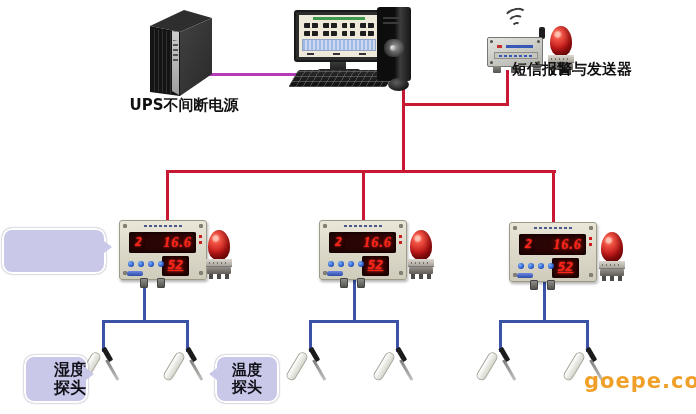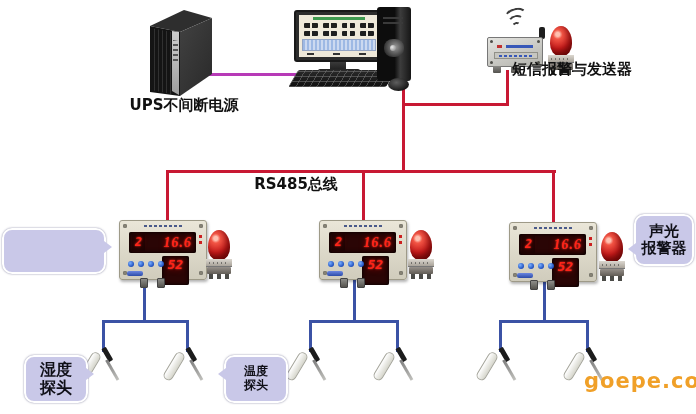--- a/index.html
+++ b/index.html
@@ -86,23 +86,23 @@
                 background:repeating-linear-gradient(90deg,#4a5a8a 0 3px,transparent 3px 5px); }
   .disp { position:absolute; left:9px; top:11px; width:67px; height:21px;
           background:#2a0505; border-radius:2px; box-shadow:inset 0 0 5px #000; }
   .digit { font-family:"DejaVu Sans Mono", monospace; font-weight:bold; font-style:italic;
            color:#ff2318; text-shadow:0 0 2px rgba(255,70,50,.95), 0 0 6px rgba(255,0,0,.55); }
   .ch-box { position:absolute; left:3px; top:2px; width:13px; height:17px; background:#1b0303;
             border-radius:1px; font-size:12px; line-height:17px; text-align:center; }
   .t-val { position:absolute; left:18px; top:1px; width:45px; height:19px;
            font-size:14px; line-height:19px; text-align:right; letter-spacing:1px;font-family:Liberation Serif, serif; }
   .ind { position:absolute; width:3px; height:3px; background:#cc2020; }
-  .h-disp { position:absolute; left:42px; top:35px; width:27px; height:29px;
+  .h-disp { position:absolute; left:42px; top:35px; width:27px; height:20px;
             background:#2a0505; border-radius:2px; box-shadow:inset 0 0 4px #000;
-            font-size:13px; line-height:17px; text-align:center; }
+            font-size:13px; line-height:17px; text-align:center;text-decoration:underline; }
   .btn { position:absolute; top:40px; width:6px; height:6px; border-radius:50%;
          background:radial-gradient(circle at 35% 35%, #7ab0ff, #1f4fc0 70%, #12307a); }
   .chip { position:absolute; left:7px; top:50px; width:16px; height:5px; border-radius:2px;
           background:linear-gradient(#6a86e0,#2c4ba8); }
   .conn { position:absolute; top:57px; width:8px; height:10px; border-radius:1px;
           background:linear-gradient(#8e8e8a,#55534e); border:1px solid #444; }
 
   
   .probe { position:absolute; width:40px; height:48px; }
   .p-cable { position:absolute; left:13px; top:-1px; width:5px; height:15px; background:#1c1c1c;
@@ -207,21 +207,20 @@
   <div class="beacon" style="left:547px;top:26px;">
     <div class="b-dome"></div>
     <div class="b-band"></div>
     <div class="b-base"></div>
     <div class="b-foot" style="left:4px;"></div>
     <div class="b-foot" style="left:12px;"></div>
     <div class="b-foot" style="left:20px;"></div>
   </div>
   <div class="lbl" style="left:497px;top:60px;width:150px;font-size:15px;">短信报警与发送器</div>
 
-  <div class="lbl" style="left:240px;top:175px;width:112px;font-size:15px;">RS485总线</div>
 
   <div class="panel" style="left:119px;top:220px;">
     <div class="p-screw" style="left:3px;top:3px;"></div>
     <div class="p-screw" style="right:3px;top:3px;"></div>
     <div class="p-screw" style="left:3px;bottom:4px;"></div>
     <div class="p-screw" style="right:3px;bottom:4px;"></div>
     <div class="model-line"></div>
     <div class="disp">
       <div class="ch-box digit">2</div>
       <div class="t-val digit">16.6</div>
@@ -334,33 +333,28 @@
   <div class="probe" style="left:572px;top:349px;">
     <div class="p-cable"></div>
       <div class="p-needle"></div>
       <div class="p-body"></div>
   </div>
 
   <div class="bubble" style="left:2px;top:228px;width:104px;height:46px;font-size:16px;">
     <div class="tail" style="right:-17px;top:8px;border-left:12px solid #c9c8e8;"></div>
   </div>
 
-  <div class="bubble" style="left:634px;top:214px;width:60px;height:52px;font-size:15px;">
-    <div>声光</div>
-    <div>报警器</div>
-    <div class="tail" style="left:-17px;bottom:6px;border-right:12px solid #c9c8e8;"></div>
-  </div>
-
-  <div class="bubble" style="left:24px;top:355px;width:64px;height:48px;font-size:16px;">
+
+  <div class="bubble" style="left:24px;top:355px;width:64px;height:48px;font-size:16px;text-align:right;">
     <div>湿度</div>
     <div>探头</div>
     <div class="tail" style="right:-17px;top:8px;border-left:12px solid #c9c8e8;"></div>
   </div>
 
-  <div class="bubble" style="left:224px;top:355px;width:64px;height:48px;font-size:12px;">
+  <div class="bubble" style="left:215px;top:355px;width:64px;height:48px;font-size:15px;">
     <div>温度</div>
     <div>探头</div>
     <div class="tail" style="left:-17px;top:8px;border-right:12px solid #c9c8e8;"></div>
   </div>
 
   <div class="watermark" style="left:584px;top:369px;">goepe.com</div>
 
 </div>
 
 </body></html>

